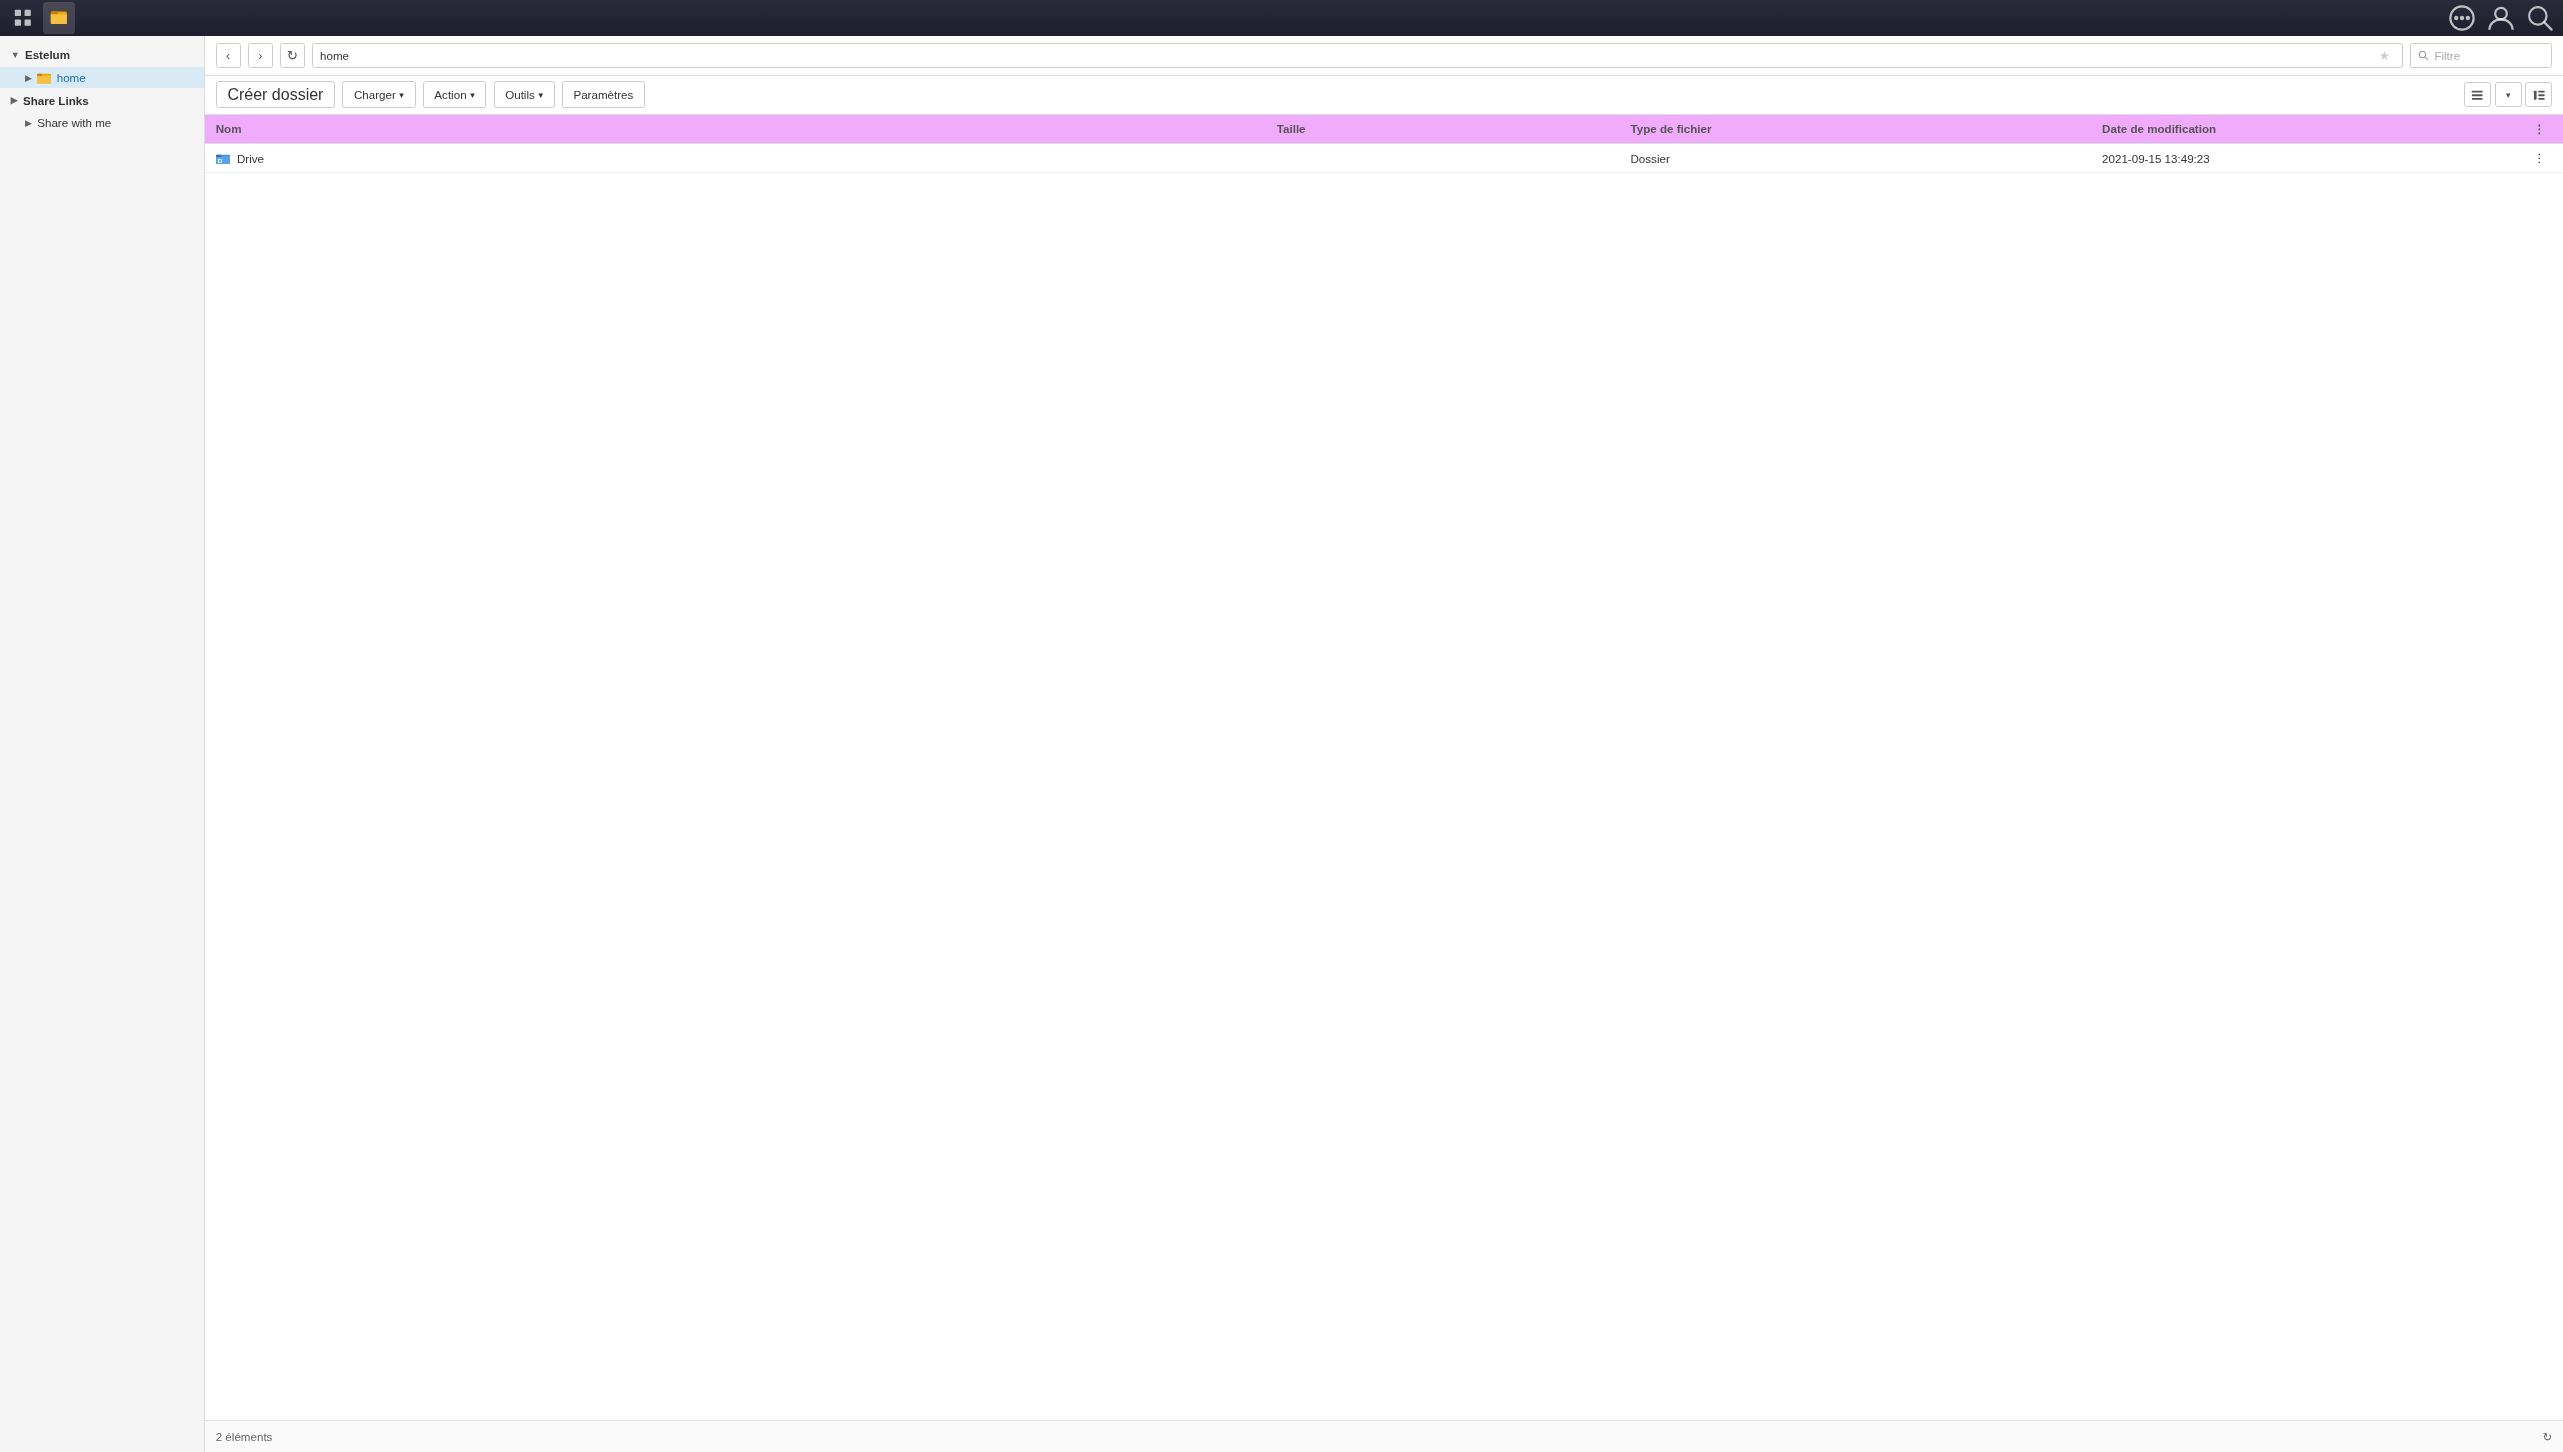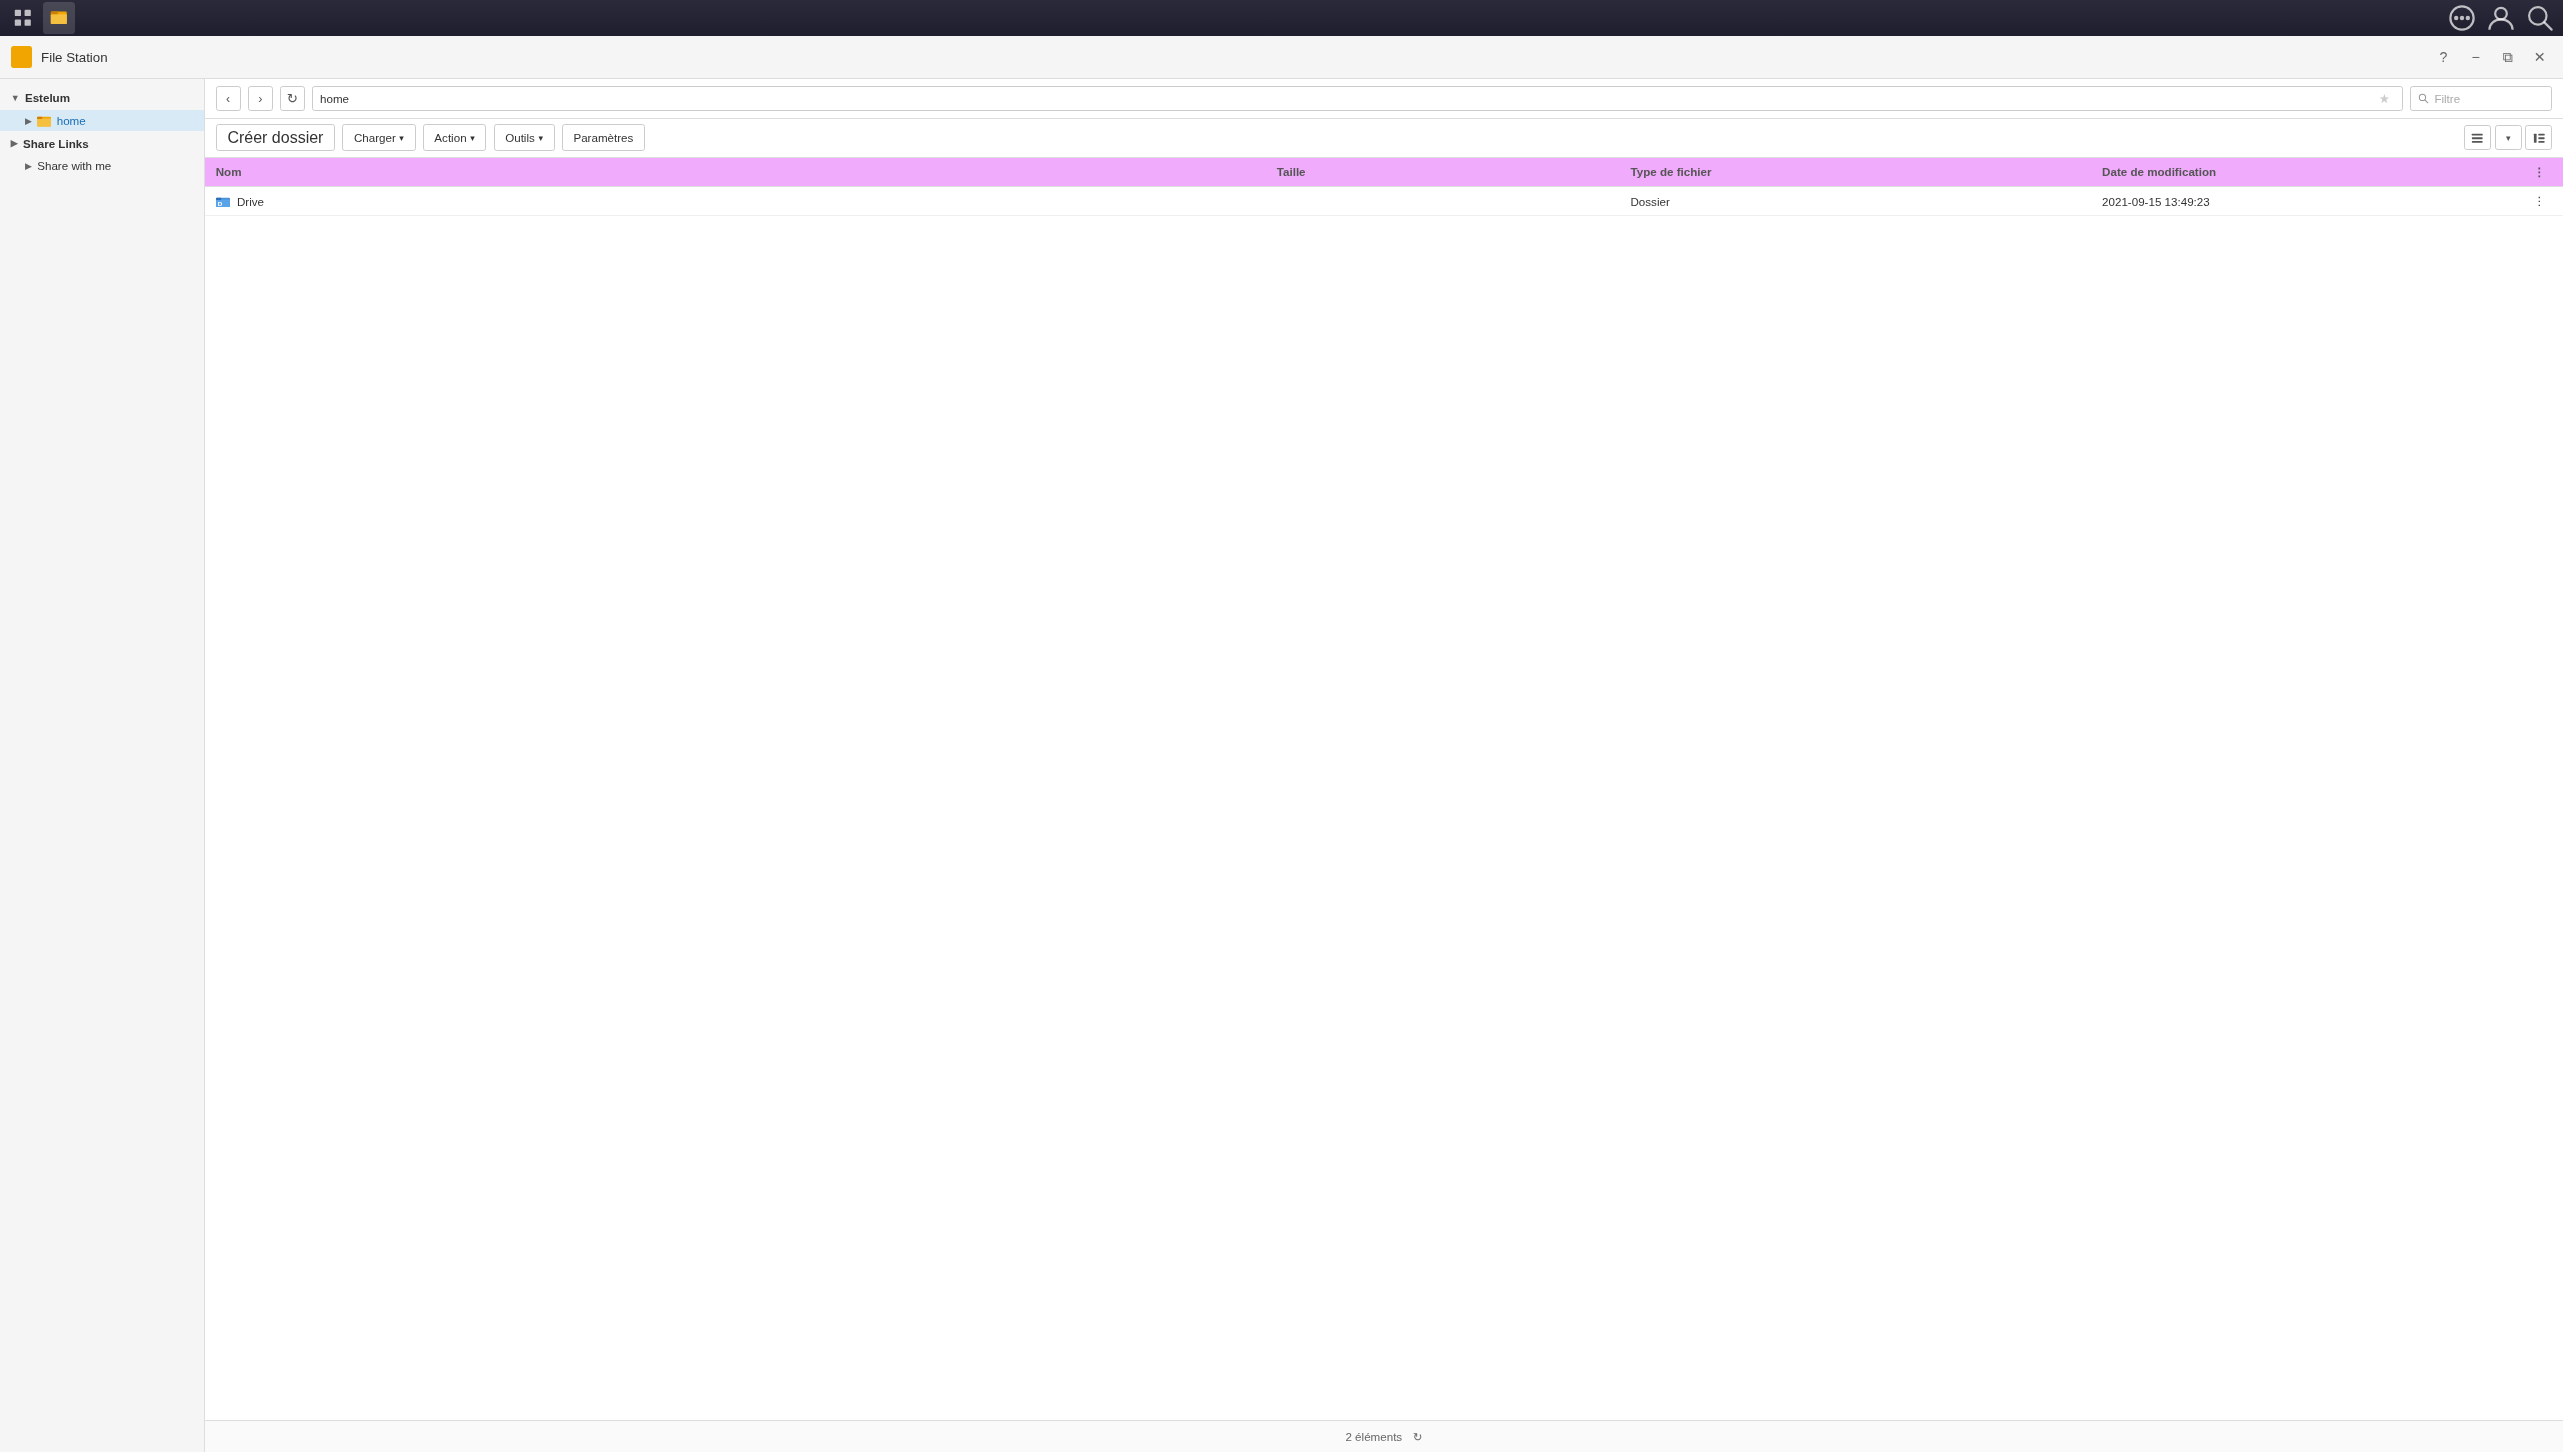--- a/index.html
+++ b/index.html
@@ -275,21 +275,21 @@
       align-items: center;
       gap: 7.1px;
     }
 
     
     .status-bar {
       height: 32px;
       border-top: 0.9px solid #ddd;
       display: flex;
       align-items: center;
-      justify-content: center;
+      justify-content: space-between;
       padding: 0 10.7px;
       gap: 10.7px;
       font-size: 11.6px;
       color: #666;
       flex-shrink: 0;
       background: #fafafa;
     }
   </style>
 </head>
 <body>
@@ -329,30 +329,20 @@
       <svg viewBox="0 0 22 22" fill="none">
         <circle cx="9.5" cy="9.5" r="6" stroke="rgba(255,255,255,0.7)" stroke-width="1.5"></circle>
         <line x1="14" y1="14" x2="19" y2="19" stroke="rgba(255,255,255,0.7)" stroke-width="1.5" stroke-linecap="round"></line>
       </svg>
     </div>
   </div>
 </div>
 
 <div class="app-window">
 
-  <div class="title-bar">
-    <div class="title-bar-icon"></div>
-    <span class="title-bar-title">File Station</span>
-    <div class="title-bar-controls">
-      <div class="title-ctrl-btn">?</div>
-      <div class="title-ctrl-btn">−</div>
-      <div class="title-ctrl-btn">⧉</div>
-      <div class="title-ctrl-btn">✕</div>
-    </div>
-  </div>
 
   <div class="main-layout">
 
     <div class="sidebar">
       <div class="sidebar-section-header">
         <span class="chevron-down">▼</span>
         <span>Estelum</span>
       </div>
       <div class="sidebar-item active">
         <span class="chevron-right">▶</span>

